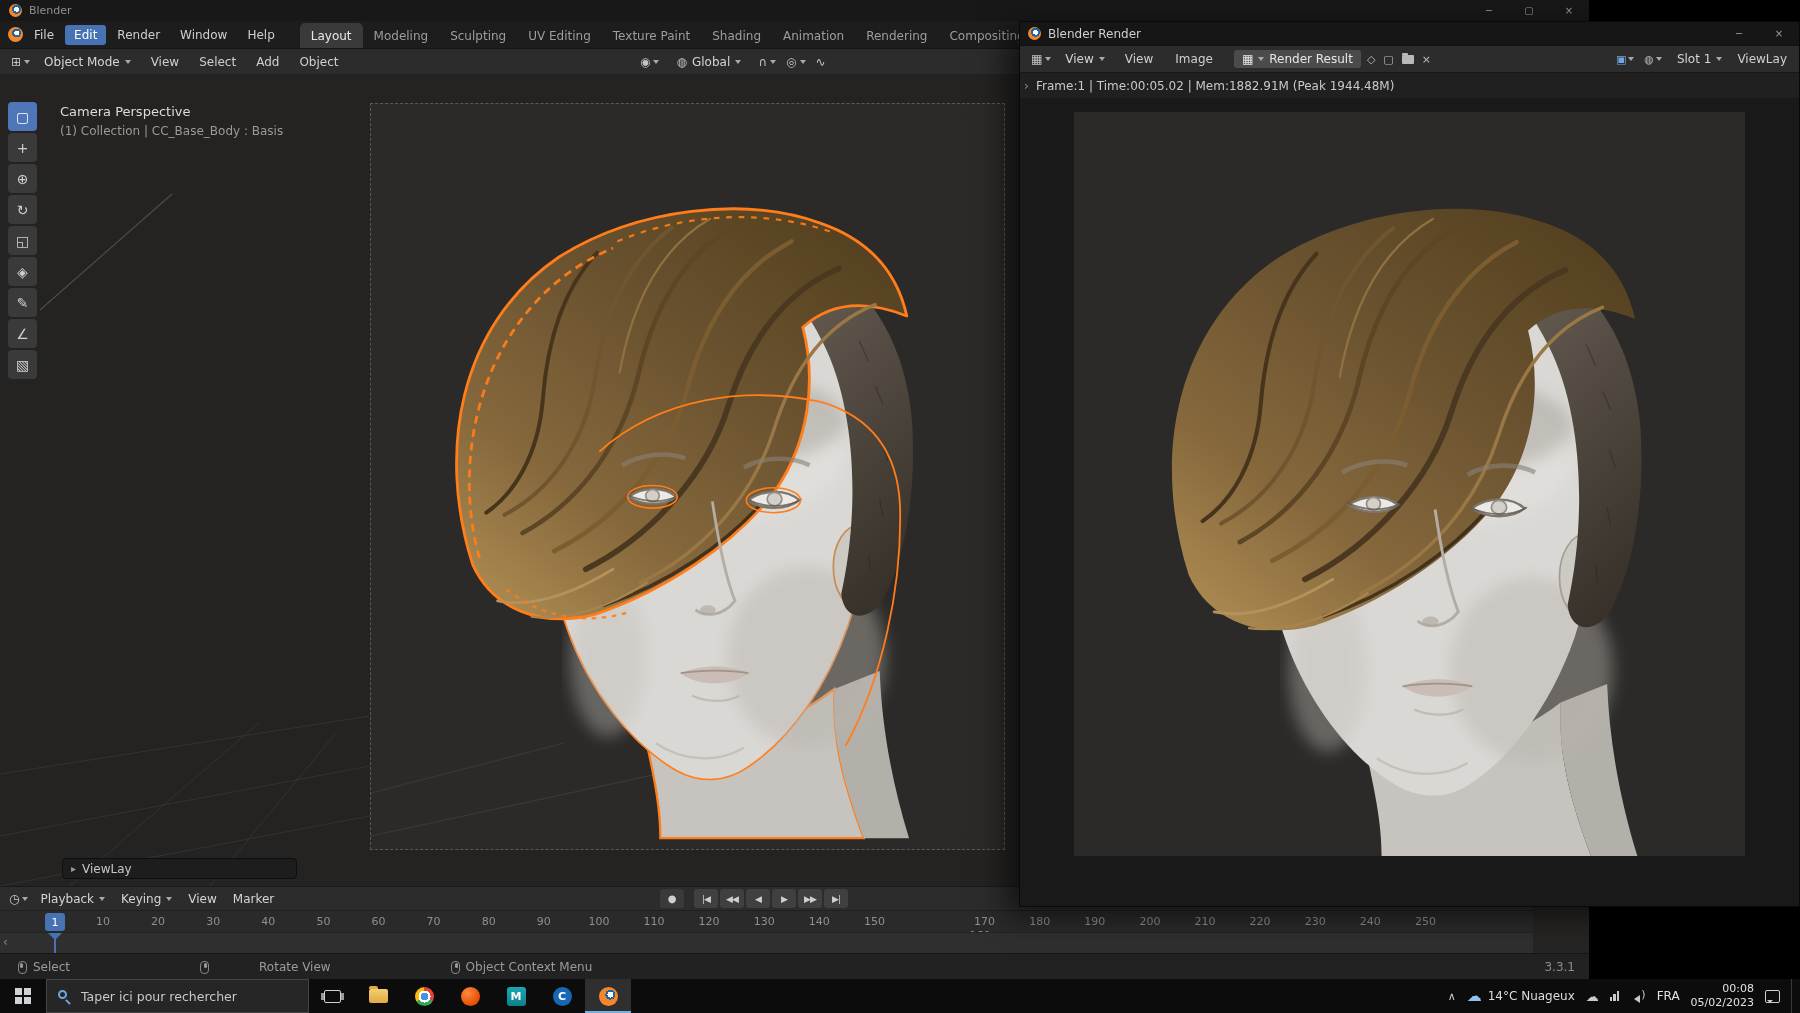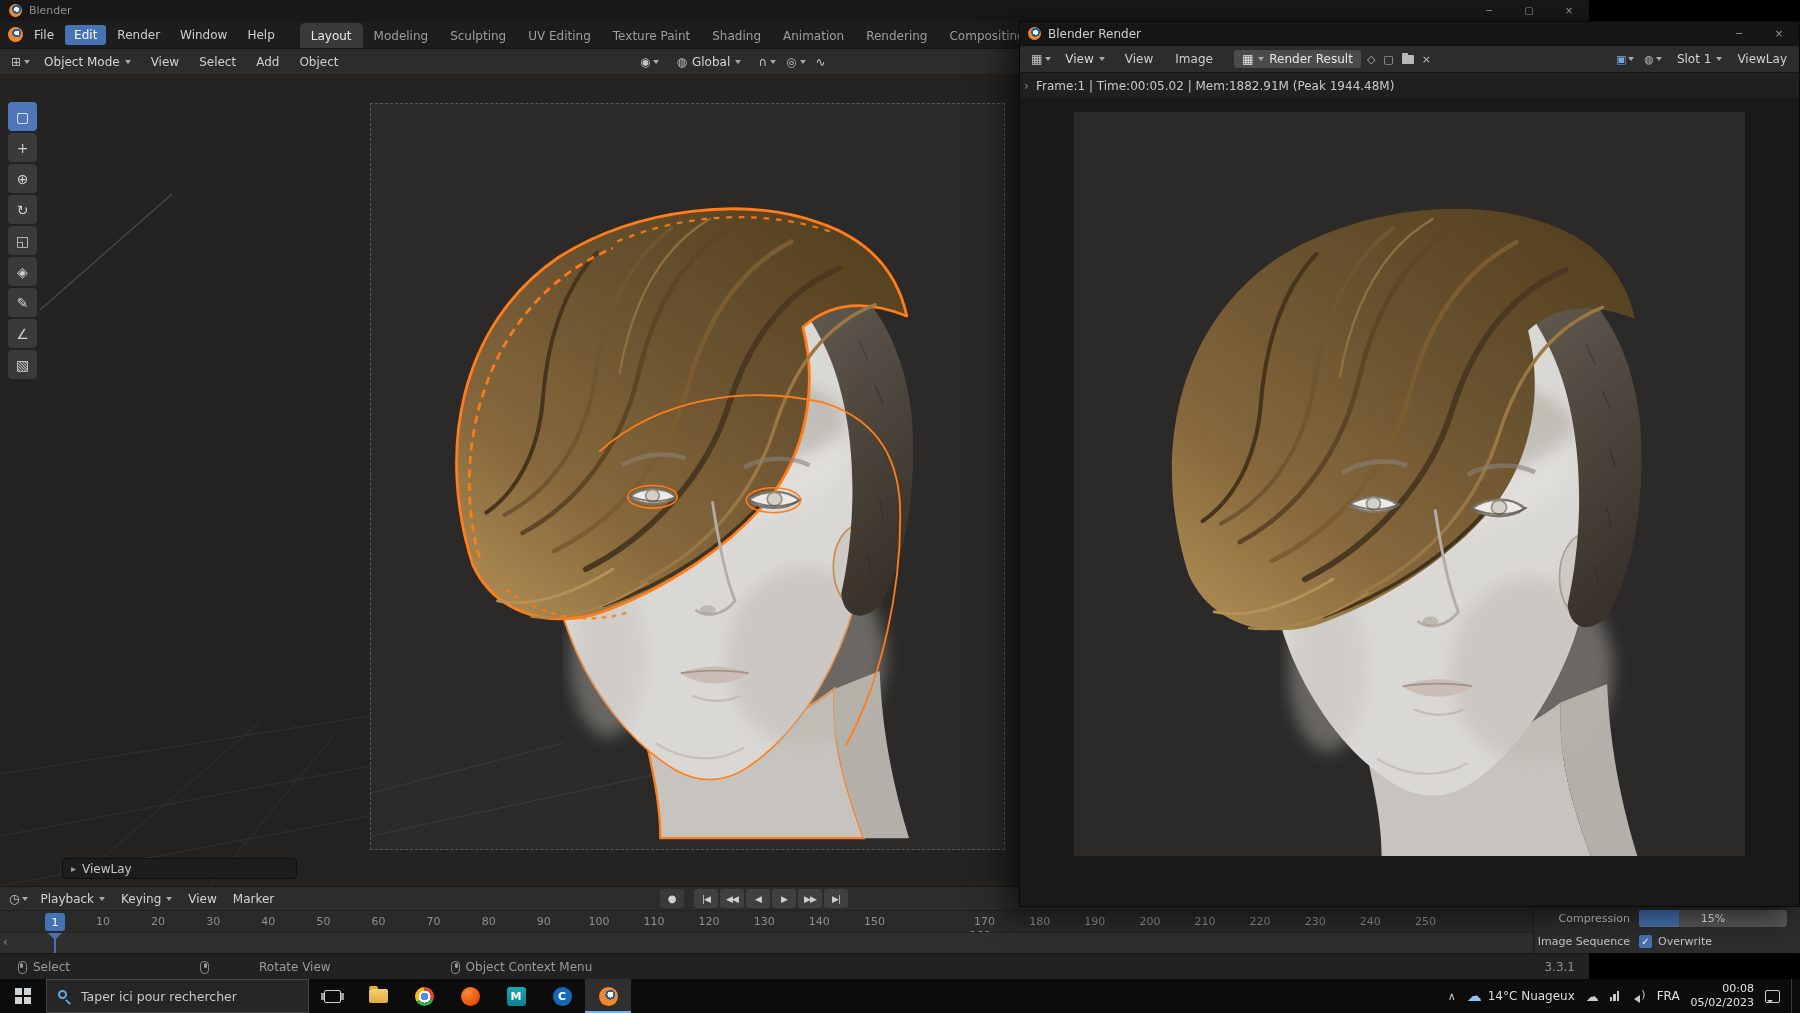--- a/index.html
+++ b/index.html
@@ -277,20 +277,24 @@
               <path d="M252,556 C276,572 306,574 330,560" stroke="#b7b0a8" stroke-width="2" fill="none" opacity="0.6"></path>
               <path d="M202,298 C256,250 332,240 398,254 C446,268 466,302 468,346 C470,418 452,500 420,558" fill="none" stroke="#ff7d1a" stroke-width="1.6"></path>
               <ellipse cx="249" cy="338" rx="22" ry="10" fill="none" stroke="#ff7d1a" stroke-width="1.4"></ellipse>
               <ellipse cx="356" cy="341" rx="24" ry="11" fill="none" stroke="#ff7d1a" stroke-width="1.4"></ellipse>
               <path d="M96,392 C78,330 86,248 128,188 C150,156 180,132 214,118" fill="none" stroke="#ff7d1a" stroke-width="2.5" stroke-dasharray="7 5" opacity="0.95"></path>
               <path d="M218,112 C280,86 352,84 408,104" fill="none" stroke="#ff7d1a" stroke-width="2" stroke-dasharray="5 6" opacity="0.9"></path>
               <path d="M120,420 C150,444 190,452 228,440" fill="none" stroke="#ff7d1a" stroke-width="2" stroke-dasharray="4 5" opacity="0.9"></path>
             </svg>
           </div>
       </div>
+      <div class="vp-overlay">
+        <div class="ov1">Camera Perspective</div>
+        <div class="ov2">(1) Collection | CC_Base_Body : Basis</div>
+      </div>
       <div class="toolcol" id="toolcol">
           <div class="tool active">▢</div>
           <div class="tool">+</div>
           <div class="tool">⊕</div>
           <div class="tool">↻</div>
           <div class="tool">◱</div>
           <div class="tool">◈</div>
           <div class="tool">✎</div>
           <div class="tool">∠</div>
           <div class="tool">▧</div>
@@ -382,34 +386,20 @@
       </span>
       <span class="st-item" style="margin-left:120px;">
         <span class="mouse m-right">
             <i></i>
           </span>
         <span>Object Context Menu</span>
       </span>
       <span class="st-version">3.3.1</span>
     </div>
 
-    <div class="props">
-      <div class="prow">
-        <span class="plabel">Compression</span>
-        <div class="slider">
-          <div class="fill"></div>
-          <div class="val">15%</div>
-        </div>
-      </div>
-      <div class="prow">
-        <span class="plabel">Image Sequence</span>
-        <span class="chk">✓</span>
-        <span>Overwrite</span>
-      </div>
-    </div>
   </div>
 
   <div class="bl-render">
     <div class="rw-titlebar">
       <span class="bl-logo sm"></span>
       <span>Blender Render</span>
       <div class="win-controls">
         <span class="wc">─</span>
         <span class="wc">×</span>
       </div>

